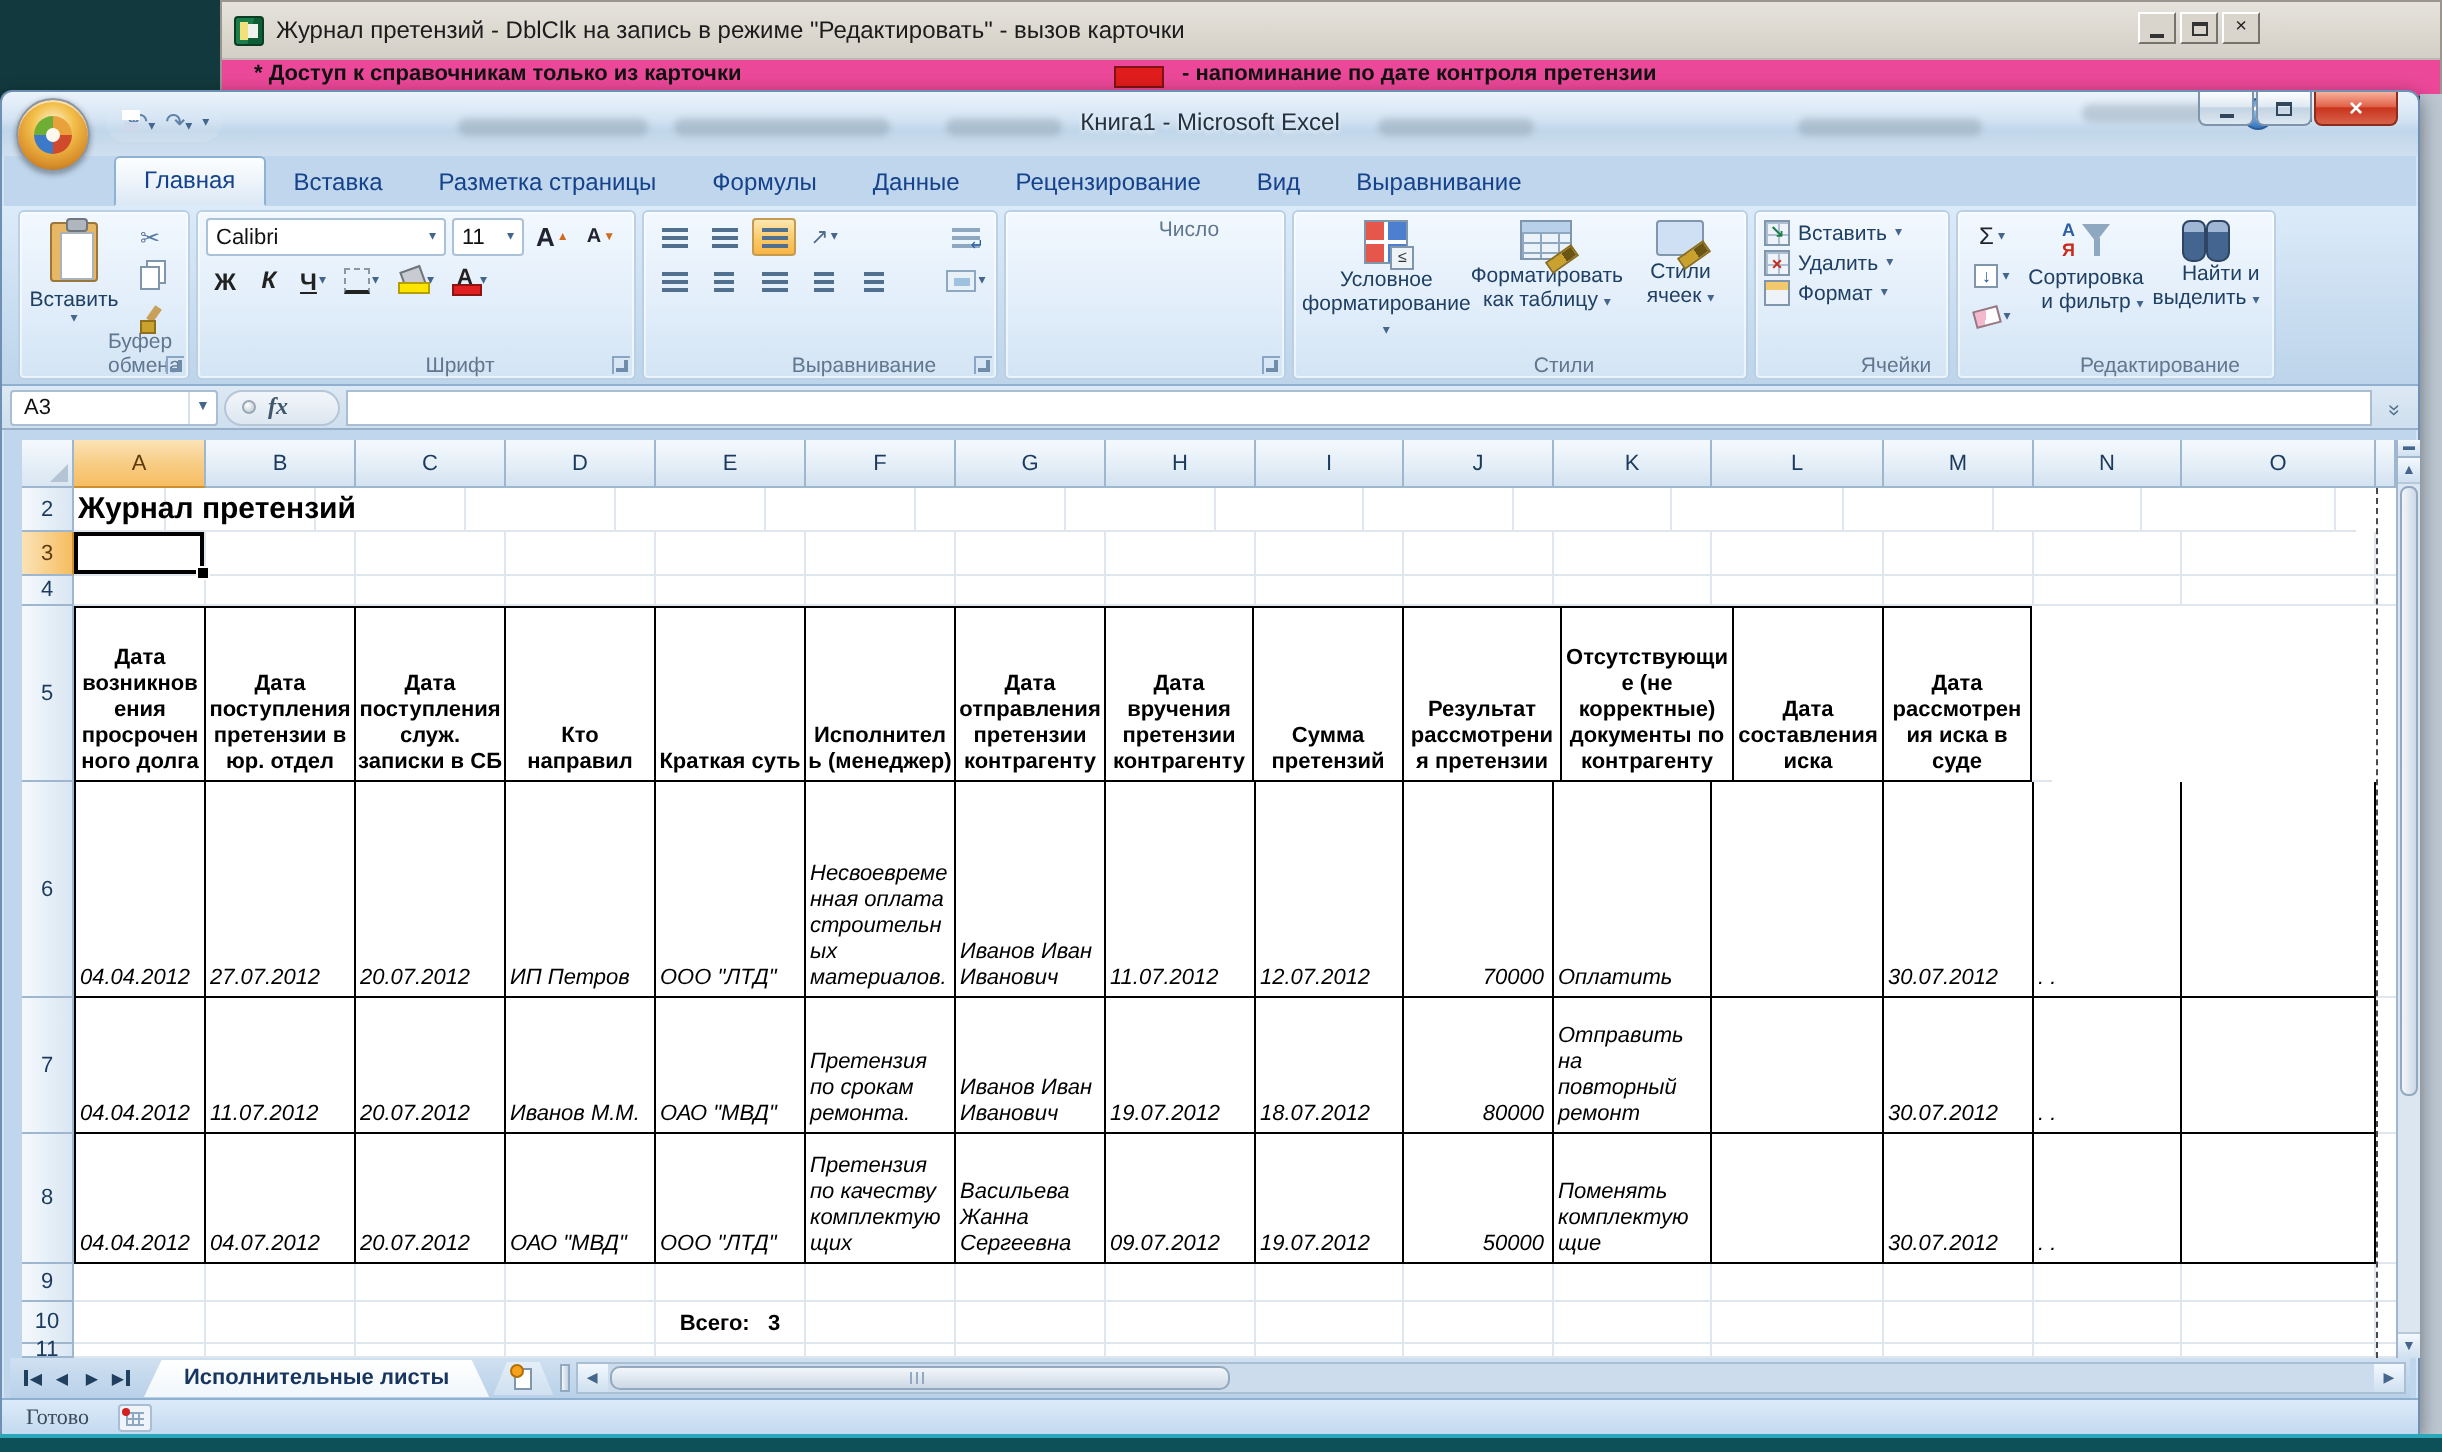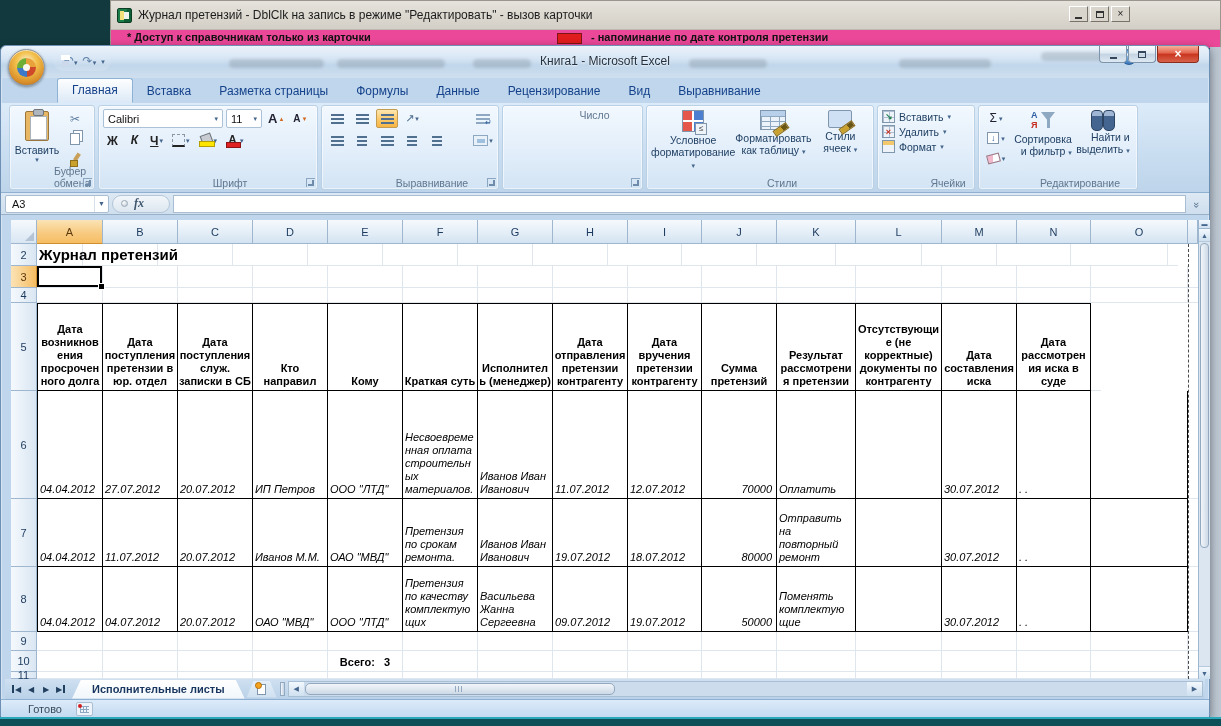--- a/index.html
+++ b/index.html
@@ -205,21 +205,21 @@
   .ic-newsheet::after{content:'';position:absolute;left:-3px;top:-3px;width:5px;height:5px;border-radius:50%;background:#f6a21d;border:1px solid #b06d08;}
   .hsplit{width:5px;height:14px;background:linear-gradient(90deg,#f2f6fa,#c2d3e4);border:1px solid #93a9bf;margin:0 3px;}
   .hscroll{flex:1;height:16px;margin-right:2px;background:#cddcec;border:1px solid #a9bfd3;display:flex;align-items:center;}
   .hbtn{width:15px;height:14px;display:flex;align-items:center;justify-content:center;font-size:7px;color:#44658c;background:linear-gradient(#f3f8fd,#cfe0f0);}
   .hthumb{width:310px;height:12px;margin:0 1px;border-radius:5px;background:linear-gradient(#f2f6fa,#cdd9e6);border:1px solid #93a9bf;display:flex;align-items:center;justify-content:center;}
   .hthumb::after{content:'';width:9px;height:6px;background:repeating-linear-gradient(90deg,#93a9bf 0 1px,transparent 1px 3px);}
   .htrack{flex:1;}
 
   
   .statusbar{position:absolute;left:0;right:0;top:653px;height:19px;background:linear-gradient(#dcebfa,#c2d9ef);border-top:1px solid #8fb0d0;display:flex;align-items:center;font-size:11px;color:#394a5a;}
-  .st-mode{margin-left:27px;}
+  .st-mode{margin-left:12px;font-family:Liberation Serif, serif;}
   .macrobtn{position:relative;width:17px;height:14px;margin-left:14px;border:1px solid #a9bed2;border-radius:2px;background:#eef4fa;}
   .macrobtn::before{content:'';position:absolute;left:3px;top:3px;width:9px;height:7px;background:repeating-linear-gradient(#8fa8c2 0 1px,transparent 1px 3px),repeating-linear-gradient(90deg,#8fa8c2 0 1px,transparent 1px 3px);}
   .macrobtn::after{content:'';position:absolute;left:1px;top:1px;width:4px;height:4px;border-radius:50%;background:#d02020;}
   .st-right{margin-left:auto;display:flex;align-items:center;gap:8px;margin-right:10px;}
   .views{display:flex;border:1px solid #8fa8c0;border-radius:2px;overflow:hidden;}
   .vw{width:21px;height:16px;display:flex;align-items:center;justify-content:center;background:linear-gradient(#f3f8fd,#d8e6f2);border-right:1px solid #8fa8c0;}
   .vw:last-child{border-right:none;}
   .vw.active{background:linear-gradient(#fde7b0,#f9b544);}
   .vw-ic1{width:10px;height:9px;background:repeating-linear-gradient(#64809e 0 1px,transparent 1px 3px),repeating-linear-gradient(90deg,#64809e 0 1px,transparent 1px 3px);}
   .vw-ic2{width:9px;height:10px;background:#fff;border:1px solid #64809e;box-shadow:inset 0 2px 0 #b9cde0;}
@@ -635,21 +635,20 @@
             <div class="gc" style="width: 75px;"></div>
             <div class="gc" style="width: 74px;"></div>
             <div class="gc" style="width: 97px;"></div>
             <div class="gc fillcell" style="width: 10px;"></div>
           </div>
           <div class="grow" style="height: 88px;">
             <div class="gc th bl" style="width: 66px;">Дата возникновения просроченного долга</div>
             <div class="gc th" style="width: 75px;">Дата поступления претензии в юр. отдел</div>
             <div class="gc th" style="width: 75px;">Дата поступления служ. записки в СБ</div>
             <div class="gc th" style="width: 75px;">Кто направил</div>
-            <div class="gc th" style="width: 75px;">Кому</div>
             <div class="gc th" style="width: 75px;">Краткая суть</div>
             <div class="gc th" style="width: 75px;">Исполнитель (менеджер)</div>
             <div class="gc th" style="width: 75px;">Дата отправления претензии контрагенту</div>
             <div class="gc th" style="width: 74px;">Дата вручения претензии контрагенту</div>
             <div class="gc th" style="width: 75px;">Сумма претензий</div>
             <div class="gc th" style="width: 79px;">Результат рассмотрения претензии</div>
             <div class="gc th" style="width: 86px;">Отсутствующие (не корректные) документы по контрагенту</div>
             <div class="gc th" style="width: 75px;">Дата составления иска</div>
             <div class="gc th" style="width: 74px;">Дата рассмотрения иска в суде</div>
             <div class="gc fillcell" style="width: 10px;"></div>

